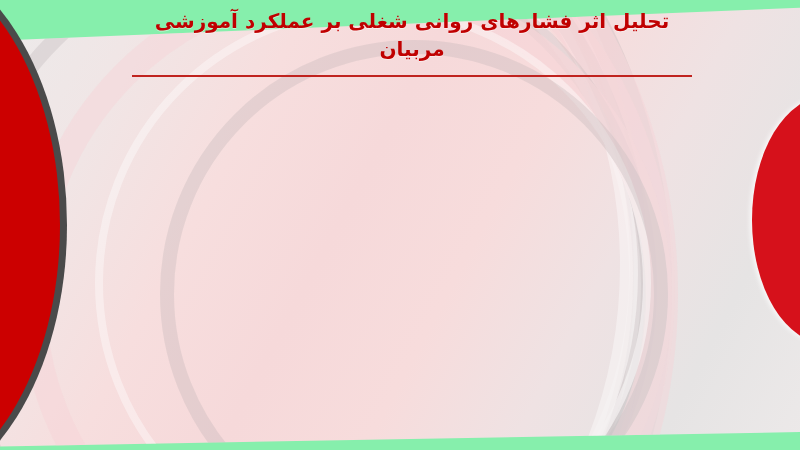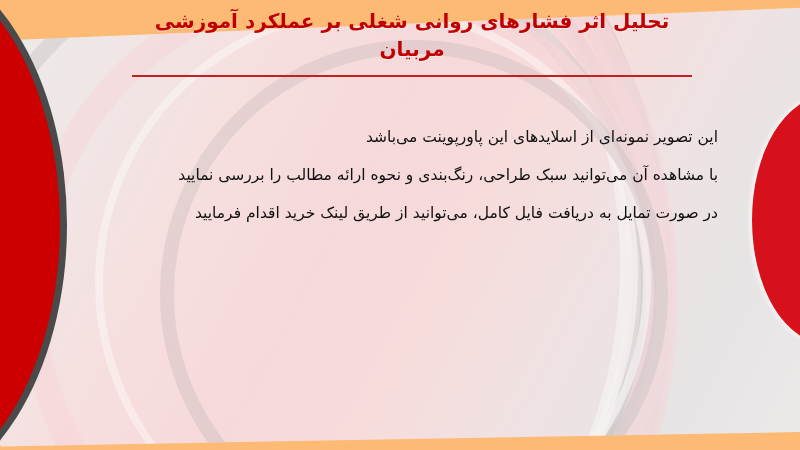--- a/index.html
+++ b/index.html
@@ -12,21 +12,21 @@
     width: 800px;
     height: 450px;
     overflow: hidden;
     font-family: "DejaVu Sans", sans-serif;
   }
 
   .slide {
     position: relative;
     width: 800px;
     height: 450px;
-    background: #fdba74;      
+    background: #86efac;      
     overflow: hidden;
   }
 
   
   .panel {
     position: absolute;
     left: 0;
     top: 0;
     width: 800px;
     height: 450px;
@@ -161,19 +161,14 @@
 
   <div class="left-blob"></div>
   <div class="right-blob"></div>
 
   <div class="title-block">
     <div class="title-text">تحلیل اثر فشارهای روانی شغلی بر عملکرد آموزشی
 مربیان</div>
   </div>
   <div class="title-rule"></div>
 
-  <div class="body-block">
-    <div class="body-line">این تصویر نمونه‌ای از اسلایدهای این پاورپوینت می‌باشد</div>
-    <div class="body-line">با مشاهده آن می‌توانید سبک طراحی، رنگ‌بندی و نحوه ارائه مطالب را بررسی نمایید</div>
-    <div class="body-line">در صورت تمایل به دریافت فایل کامل، می‌توانید از طریق لینک خرید اقدام فرمایید</div>
-  </div>
 
 </div>
 
 </body></html>

